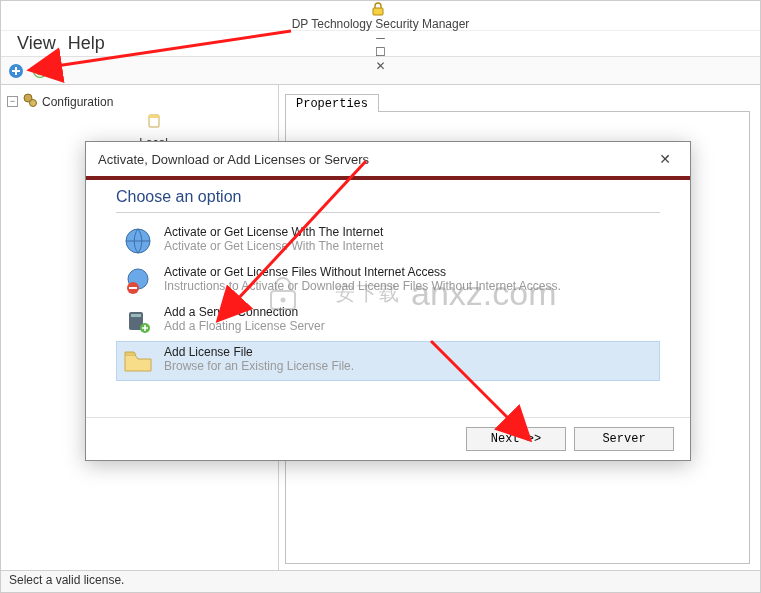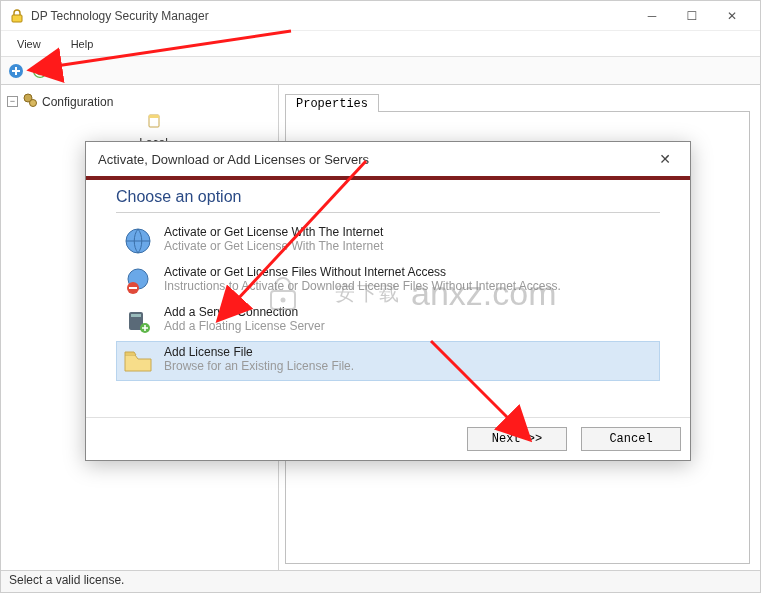--- a/index.html
+++ b/index.html
@@ -1,23 +1,23 @@
 <!DOCTYPE html>
 <html><head>
 <meta charset="utf-8">
 <style>
 * { box-sizing: border-box; margin: 0; padding: 0; font-family: "Segoe UI", Tahoma, sans-serif; }
 body { width: 761px; height: 593px; background: #fff; position: relative; overflow: hidden; border: 1px solid #ccc; }
 
-.titlebar { height: 30px; display: flex; align-items: center; padding: 0 8px; background: #fff; border-bottom: 1px solid #eee; }
+.titlebar { height: 30px; display: flex; align-items: center; padding: 0 8px; background: #fff; border-bottom: 1px solid #eee; flex-direction: column; }
 .titlebar .app-icon { width: 16px; height: 16px; margin-right: 6px; }
 .titlebar .title { font-size: 12px; color: #444; flex: 1; }
 .titlebar .win-btn { width: 40px; height: 28px; display: flex; align-items: center; justify-content: center; color: #555; font-size: 12px; }
 
-.menubar { height: 26px; display: flex; align-items: center; padding: 0 10px; gap: 18px; font-size: 11px; color: #333; border-bottom: 1px solid #e0e0e0; }
+.menubar { height: 26px; display: flex; align-items: center; padding: 0 10px; font-size: 18px; color: #333; border-bottom: 1px solid #e0e0e0; }
 .menubar .menu-item { padding: 2px 6px; }
 
 .toolbar { height: 28px; display: flex; align-items: center; padding: 0 4px; gap: 2px; border-bottom: 1px solid #d0d0d0; background: #fafafa; }
 .tool-btn { width: 22px; height: 22px; display:flex; align-items:center; justify-content:center; border-radius:2px; }
 
 .content { display: flex; height: calc(100% - 30px - 26px - 28px - 22px); }
 .sidebar { width: 278px; border-right: 1px solid #d0d0d0; padding: 6px 4px; }
 .tree-item { display:flex; align-items:center; gap:4px; font-size:12px; font-family:"Courier New",monospace; color:#333; padding:1px 2px; }
 .tree-item.child { padding-left: 30px; flex-direction: column; }
 .tree-toggle { width:11px; height:11px; border:1px solid #999; display:flex; align-items:center; justify-content:center; font-size:9px; line-height:9px; color:#666; }
@@ -35,21 +35,21 @@
 .dialog-close { margin-left:auto; width:26px; height:26px; display:flex; align-items:center; justify-content:center; font-size:14px; color:#444; }
 .dialog-body { flex:1; padding:8px 30px 0; border-top:4px solid #7f1d1d; border-bottom:1px solid #e0e0e0; }
 .dialog-heading { font-size:16px; color:#2a4a85; margin-bottom:6px; }
 .dialog-hr { height:1px; background:#d0d0d0; margin-bottom:8px; }
 .opt { display:flex; align-items:flex-start; gap:10px; padding:4px 6px; }
 .opt.selected { background:#d9e8f7; border:1px solid #b8d4ee; padding:3px 5px; }
 .opt .ico { width:32px; height:32px; display:flex; align-items:center; justify-content:center; flex-shrink:0; }
 .opt .txt { display:flex; flex-direction:column; }
 .opt .t1 { font-size:12px; color:#222; }
 .opt .t2 { font-size:12px; color:#999; }
-.dialog-buttons { height:42px; display:flex; align-items:center; justify-content:flex-end; gap:14px; padding:0 9px; }
+.dialog-buttons { height:42px; display:flex; align-items:center; justify-content:flex-end; gap:8px; padding:0 16px; }
 .dlg-btn { width:100px; height:24px; border:1px solid #a8a8a8; background:#f4f4f4; font-size:12px; font-family:"Courier New",monospace; display:flex; align-items:center; justify-content:center; }
 
 
 .watermark { position:absolute; left:260px; top:270px; color:rgba(140,140,140,.45); font-size:34px; font-weight:300; pointer-events:none; display:flex; align-items:center; gap:6px; font-family:Arial,sans-serif; }
 .watermark svg { opacity:.45; }
 
 
 .arrow { position:absolute; pointer-events:none; }
 </style>
 </head>
@@ -179,21 +179,21 @@
           </svg>
         </div>
       <div class="txt">
           <span class="t1">Add License File</span>
           <span class="t2">Browse for an Existing License File.</span>
         </div>
     </div>
   </div>
   <div class="dialog-buttons">
     <div class="dlg-btn">Next &gt;&gt;</div>
-    <div class="dlg-btn">Cancel</div>
+    <div class="dlg-btn">Server</div>
   </div>
 </div>
 
 <div class="watermark">
   <svg width="44" height="44" viewBox="0 0 44 44">
       <rect x="10" y="20" width="24" height="18" rx="3" fill="none" stroke="#999" stroke-width="2"></rect>
       <path d="M15 20v-6a7 7 0 0114 0v6" fill="none" stroke="#999" stroke-width="2"></path>
       <circle cx="22" cy="29" r="2.5" fill="#999"></circle>
     </svg>
   <span style="font-size:20px;letter-spacing:2px;margin-right:4px;margin-left:24px;">安下载</span>

